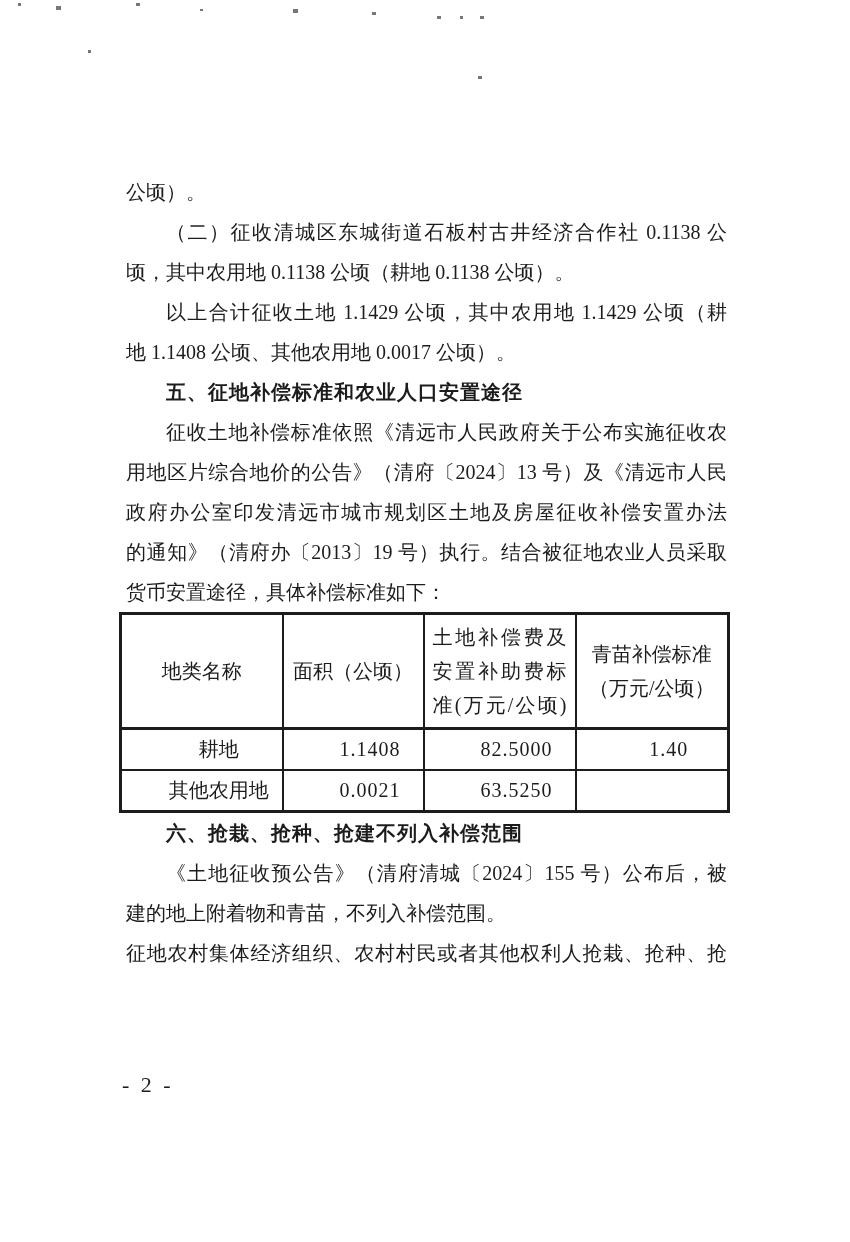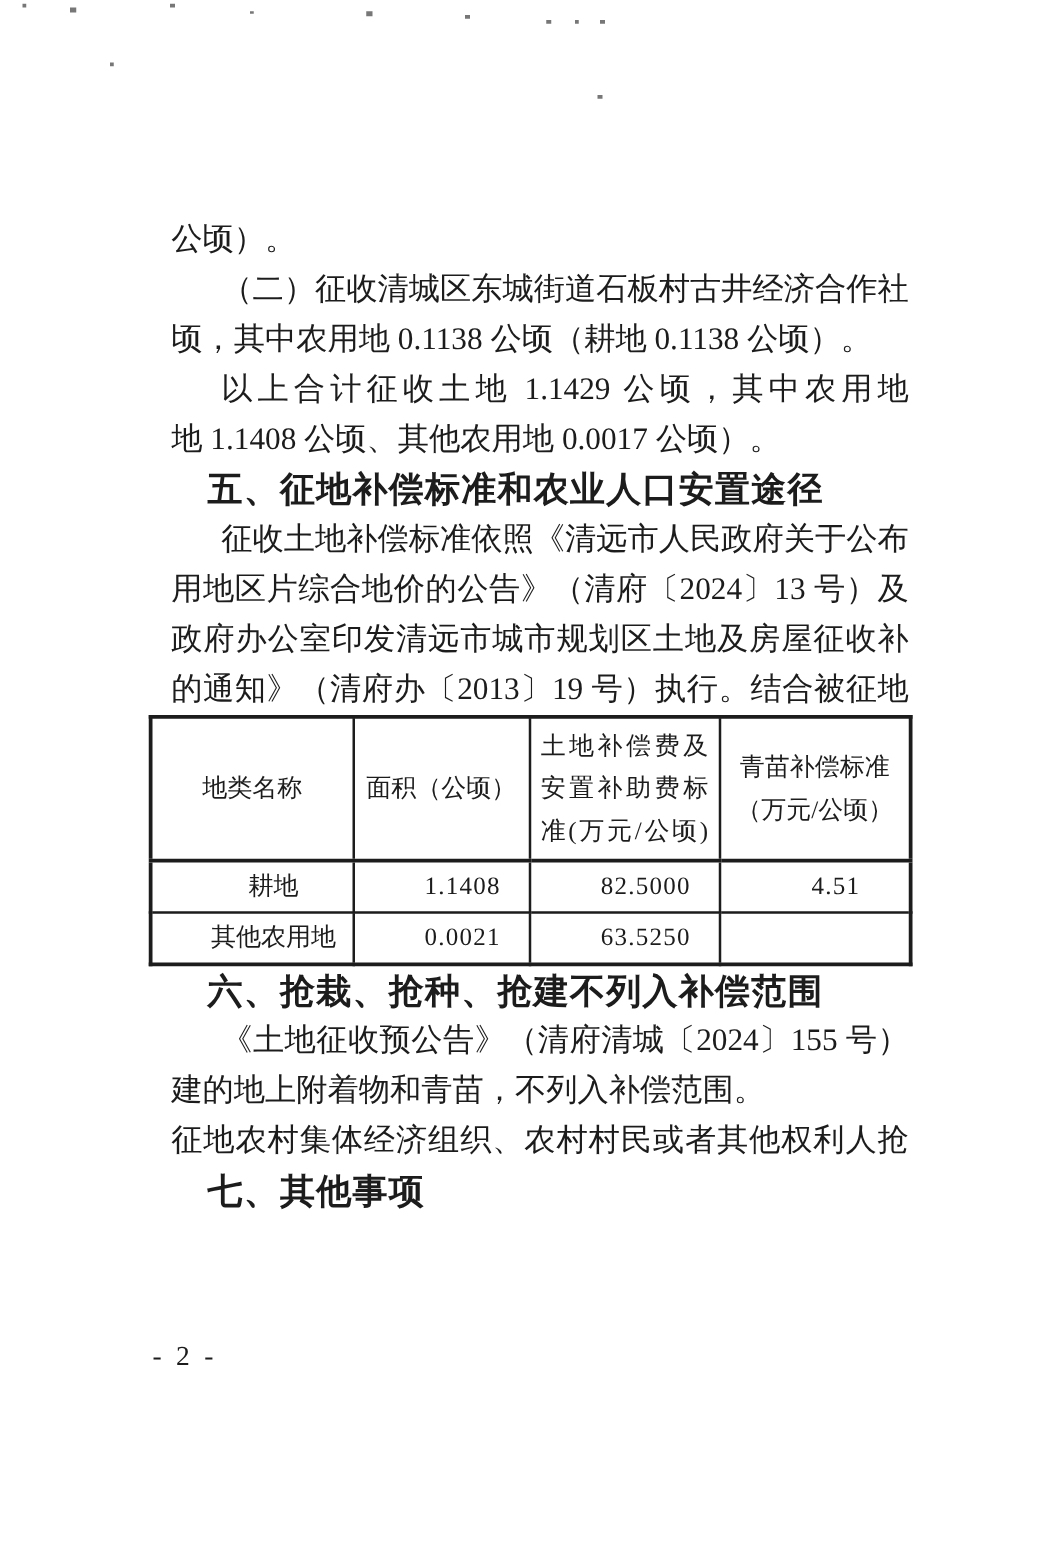--- a/index.html
+++ b/index.html
@@ -14,33 +14,32 @@
     background: #ffffff;
     color: #1c1c1c;
     overflow: hidden;
   }
   .content {
     position: absolute;
     left: 126px; top: 172px;
     width: 601px;
   }
   .tline {
-    font-size: 25px;
+    font-size: 20px;
     line-height: 40px;
     height: 40px;
     text-align: justify;
     text-align-last: justify;
     overflow: hidden;
     white-space: normal;
-    margin-left: 11px;
   }
   .tline.final { text-align-last: left; }
   .tline.indent { text-indent: 40px; }
   .sec-heading {
-    font-size: 28px;
+    font-size: 20px;
     line-height: 40px;
     height: 40px;
     font-weight: 700;
     font-family: "Liberation Sans", "DejaVu Sans", sans-serif;
     text-indent: 40px;
     letter-spacing: 1px;
     white-space: nowrap;
   }
   table.comp {
     border-collapse: collapse;
@@ -106,20 +105,21 @@
 
     <div class="tline indent">以上合计征收土地 1.1429 公顷，其中农用地 1.1429 公顷（耕</div>
     <div class="tline final">地 1.1408 公顷、其他农用地 0.0017 公顷）。</div>
 
     <div class="sec-heading">五、征地补偿标准和农业人口安置途径</div>
 
     <div class="tline indent">征收土地补偿标准依照《清远市人民政府关于公布实施征收农</div>
     <div class="tline">用地区片综合地价的公告》（清府〔2024〕13 号）及《清远市人民</div>
     <div class="tline">政府办公室印发清远市城市规划区土地及房屋征收补偿安置办法</div>
     <div class="tline">的通知》（清府办〔2013〕19 号）执行。结合被征地农业人员采取</div>
+    <div class="tline final">货币安置途径，具体补偿标准如下：</div>
 
     <table class="comp">
       <colgroup>
         <col style="width:162px">
         <col style="width:141px">
         <col style="width:152px">
         <col style="width:153px">
       </colgroup>
       <thead>
         <tr>
@@ -138,36 +138,35 @@
             <div class="hdr-line centered">青苗补偿标准</div>
             <div class="hdr-line centered">（万元/公顷）</div>
           </th>
         </tr>
       </thead>
       <tbody>
         <tr>
           <td>耕地</td>
           <td class="num-cell">1.1408</td>
           <td class="num-cell">82.5000</td>
-          <td class="num-cell">4.51</td>
+          <td class="num-cell">1.40</td>
         </tr>
         <tr>
           <td>其他农用地</td>
           <td class="num-cell">0.0021</td>
           <td class="num-cell">63.5250</td>
           <td class="num-cell"></td>
         </tr>
       </tbody>
     </table>
 
     <div class="sec-heading">六、抢栽、抢种、抢建不列入补偿范围</div>
 
     <div class="tline indent">《土地征收预公告》（清府清城〔2024〕155 号）公布后，被</div>
     <div class="tline final">建的地上附着物和青苗，不列入补偿范围。</div>
     <div class="tline">征地农村集体经济组织、农村村民或者其他权利人抢栽、抢种、抢</div>
 
-    <div class="sec-heading">七、其他事项</div>
 
   </div>
 
   <div class="page-num">- 2 -</div>
 
 </div>
 
 </body></html>

